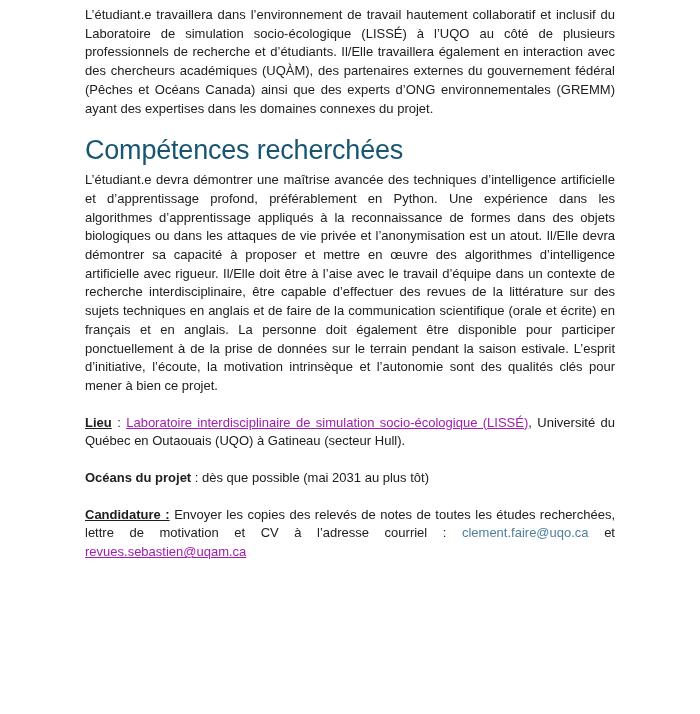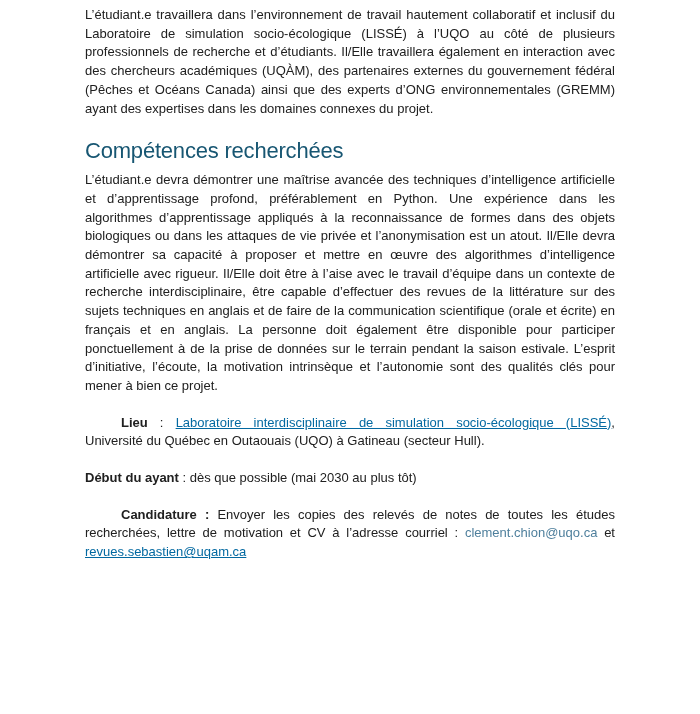--- a/index.html
+++ b/index.html
@@ -21,36 +21,36 @@
   }
   p {
     margin: 0 0 18px 0;
     text-align: justify;
   }
   p.intro {
     margin-bottom: 0;
   }
   h1.doc-heading {
     font-family: "Liberation Sans", "DejaVu Sans", sans-serif;
-    font-size: 22px;
+    font-size: 27px;
     font-weight: 400;
     color: #175672;
     line-height: 27px;
     margin: 19px 0 7px 0;
     letter-spacing: -0.2px;
   }
   .label-bold {
     font-weight: 700;
   }
   .label-bold-underline {
     font-weight: 700;
-    margin-left: 36px;
+    text-decoration: underline;
   }
   a.doc-link {
-    color: #0369a1;
+    color: #a21caf;
     text-decoration: underline;
     cursor: pointer;
   }
   a.doc-link-plain {
     color: #4e7f9c;
     text-decoration: none;
     cursor: pointer;
   }
 </style>
 </head>
@@ -63,22 +63,22 @@
   <h1 class="doc-heading">Compétences recherchées</h1>
 
   <p>L’étudiant.e devra démontrer une maîtrise avancée des techniques d’intelligence artificielle et d’apprentissage profond, préférablement en Python. Une expérience dans les algorithmes d’apprentissage appliqués à la reconnaissance de formes dans des objets biologiques ou dans les attaques de vie privée et l’anonymisation est un atout. Il/Elle devra démontrer sa capacité à proposer et mettre en œuvre des algorithmes d’intelligence artificielle avec rigueur. Il/Elle doit être à l’aise avec le travail d’équipe dans un contexte de recherche interdisciplinaire, être capable d’effectuer des revues de la littérature sur des sujets techniques en anglais et de faire de la communication scientifique (orale et écrite) en français et en anglais. La personne doit également être disponible pour participer ponctuellement à de la prise de données sur le terrain pendant la saison estivale. L’esprit d’initiative, l’écoute, la motivation intrinsèque et l’autonomie sont des qualités clés pour mener à bien ce projet.</p>
 
 
   <p>
     <span class="label-bold-underline">Lieu</span><span> : </span><a class="doc-link">Laboratoire interdisciplinaire de simulation socio-écologique (LISSÉ)</a><span>, Université du Québec en Outaouais (UQO) à Gatineau (secteur Hull).</span>
   </p>
 
   <p>
-    <span class="label-bold">Début du ayant</span><span> : </span><span>dès que possible (mai 2030 au plus tôt)</span>
+    <span class="label-bold">Océans du projet</span><span> : </span><span>dès que possible (mai 2031 au plus tôt)</span>
   </p>
 
 
   <p>
-    <span class="label-bold-underline">Candidature :</span><span> Envoyer les copies des relevés de notes de toutes les études recherchées, lettre de motivation et CV à l’adresse courriel : </span><a class="doc-link-plain">clement.chion@uqo.ca</a><span> et </span><a class="doc-link">revues.sebastien@uqam.ca</a>
+    <span class="label-bold-underline">Candidature :</span><span> Envoyer les copies des relevés de notes de toutes les études recherchées, lettre de motivation et CV à l’adresse courriel : </span><a class="doc-link-plain">clement.faire@uqo.ca</a><span> et </span><a class="doc-link">revues.sebastien@uqam.ca</a>
   </p>
 
 
 </div>
 
 </body></html>

